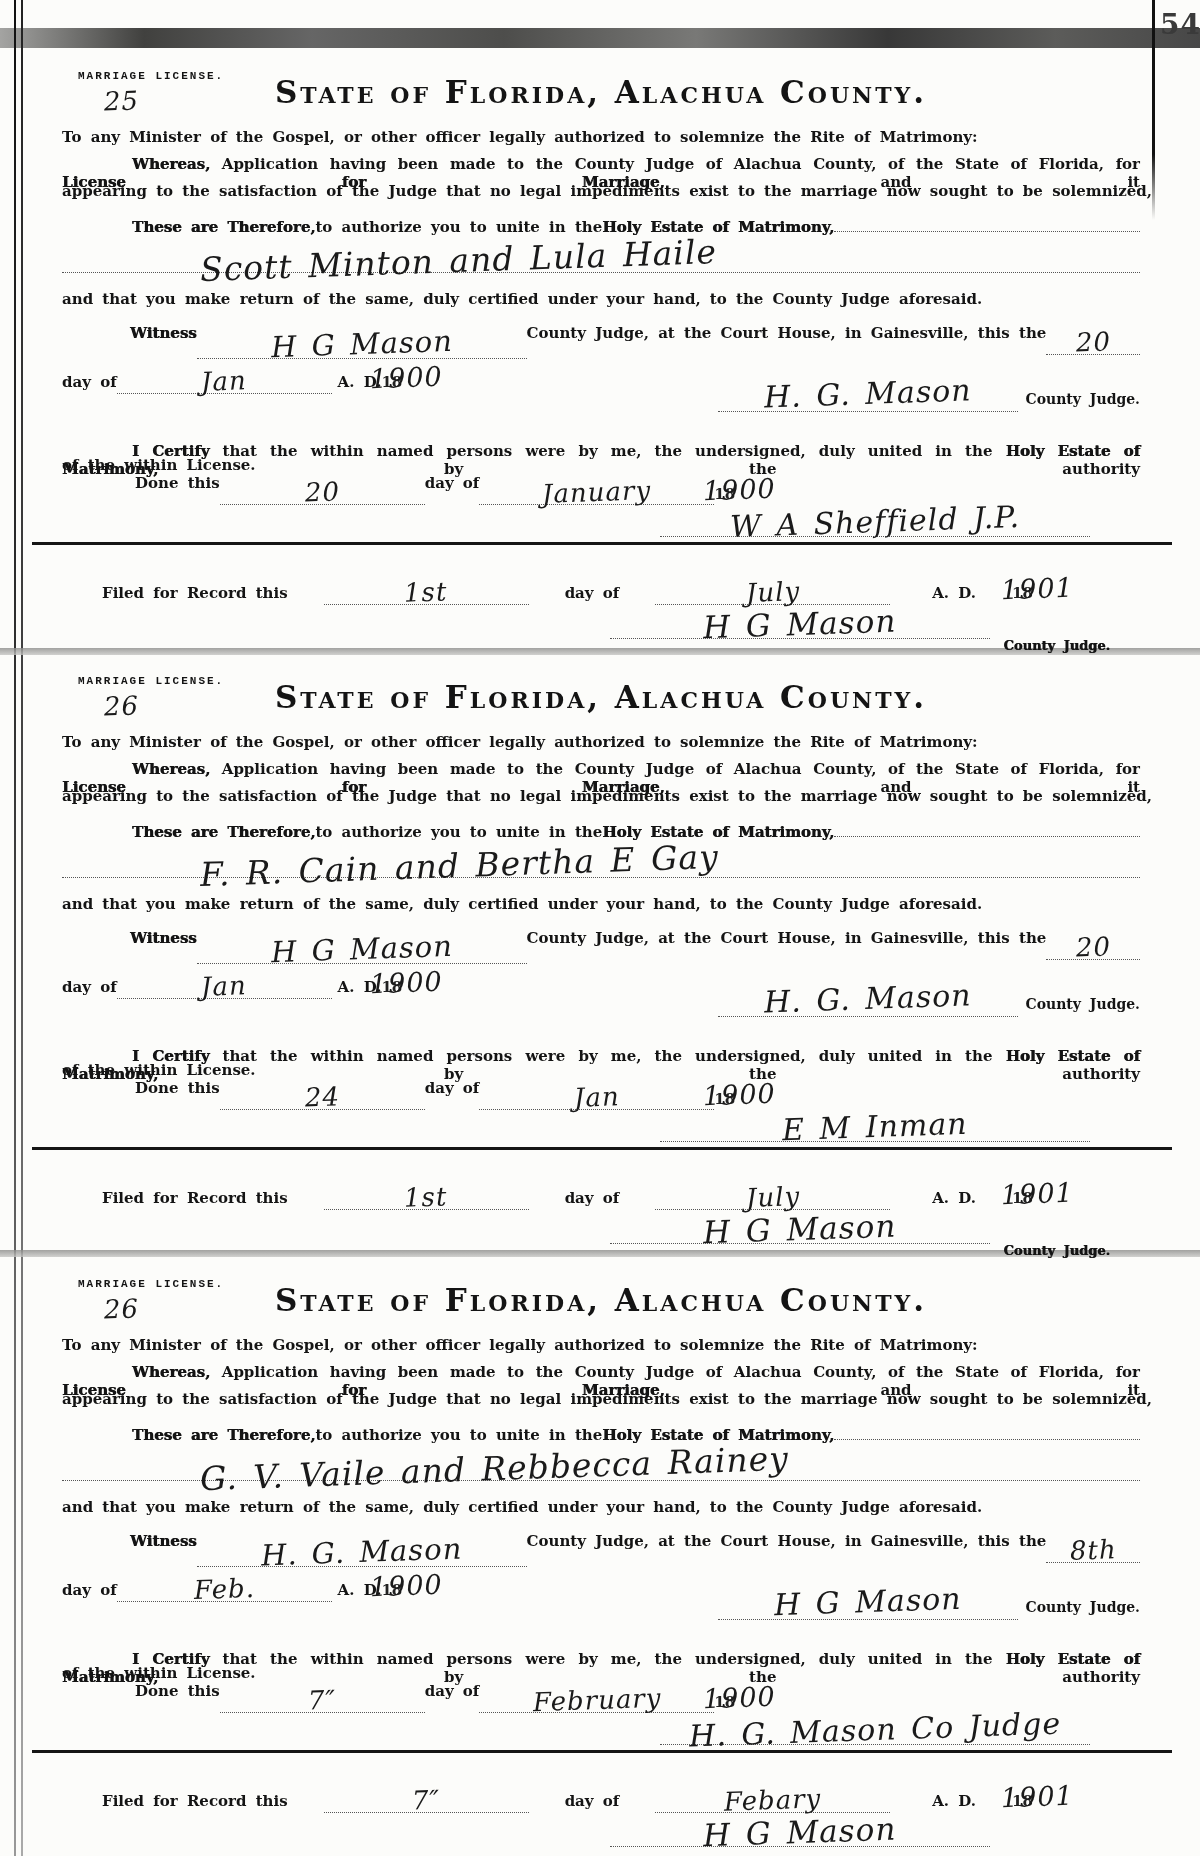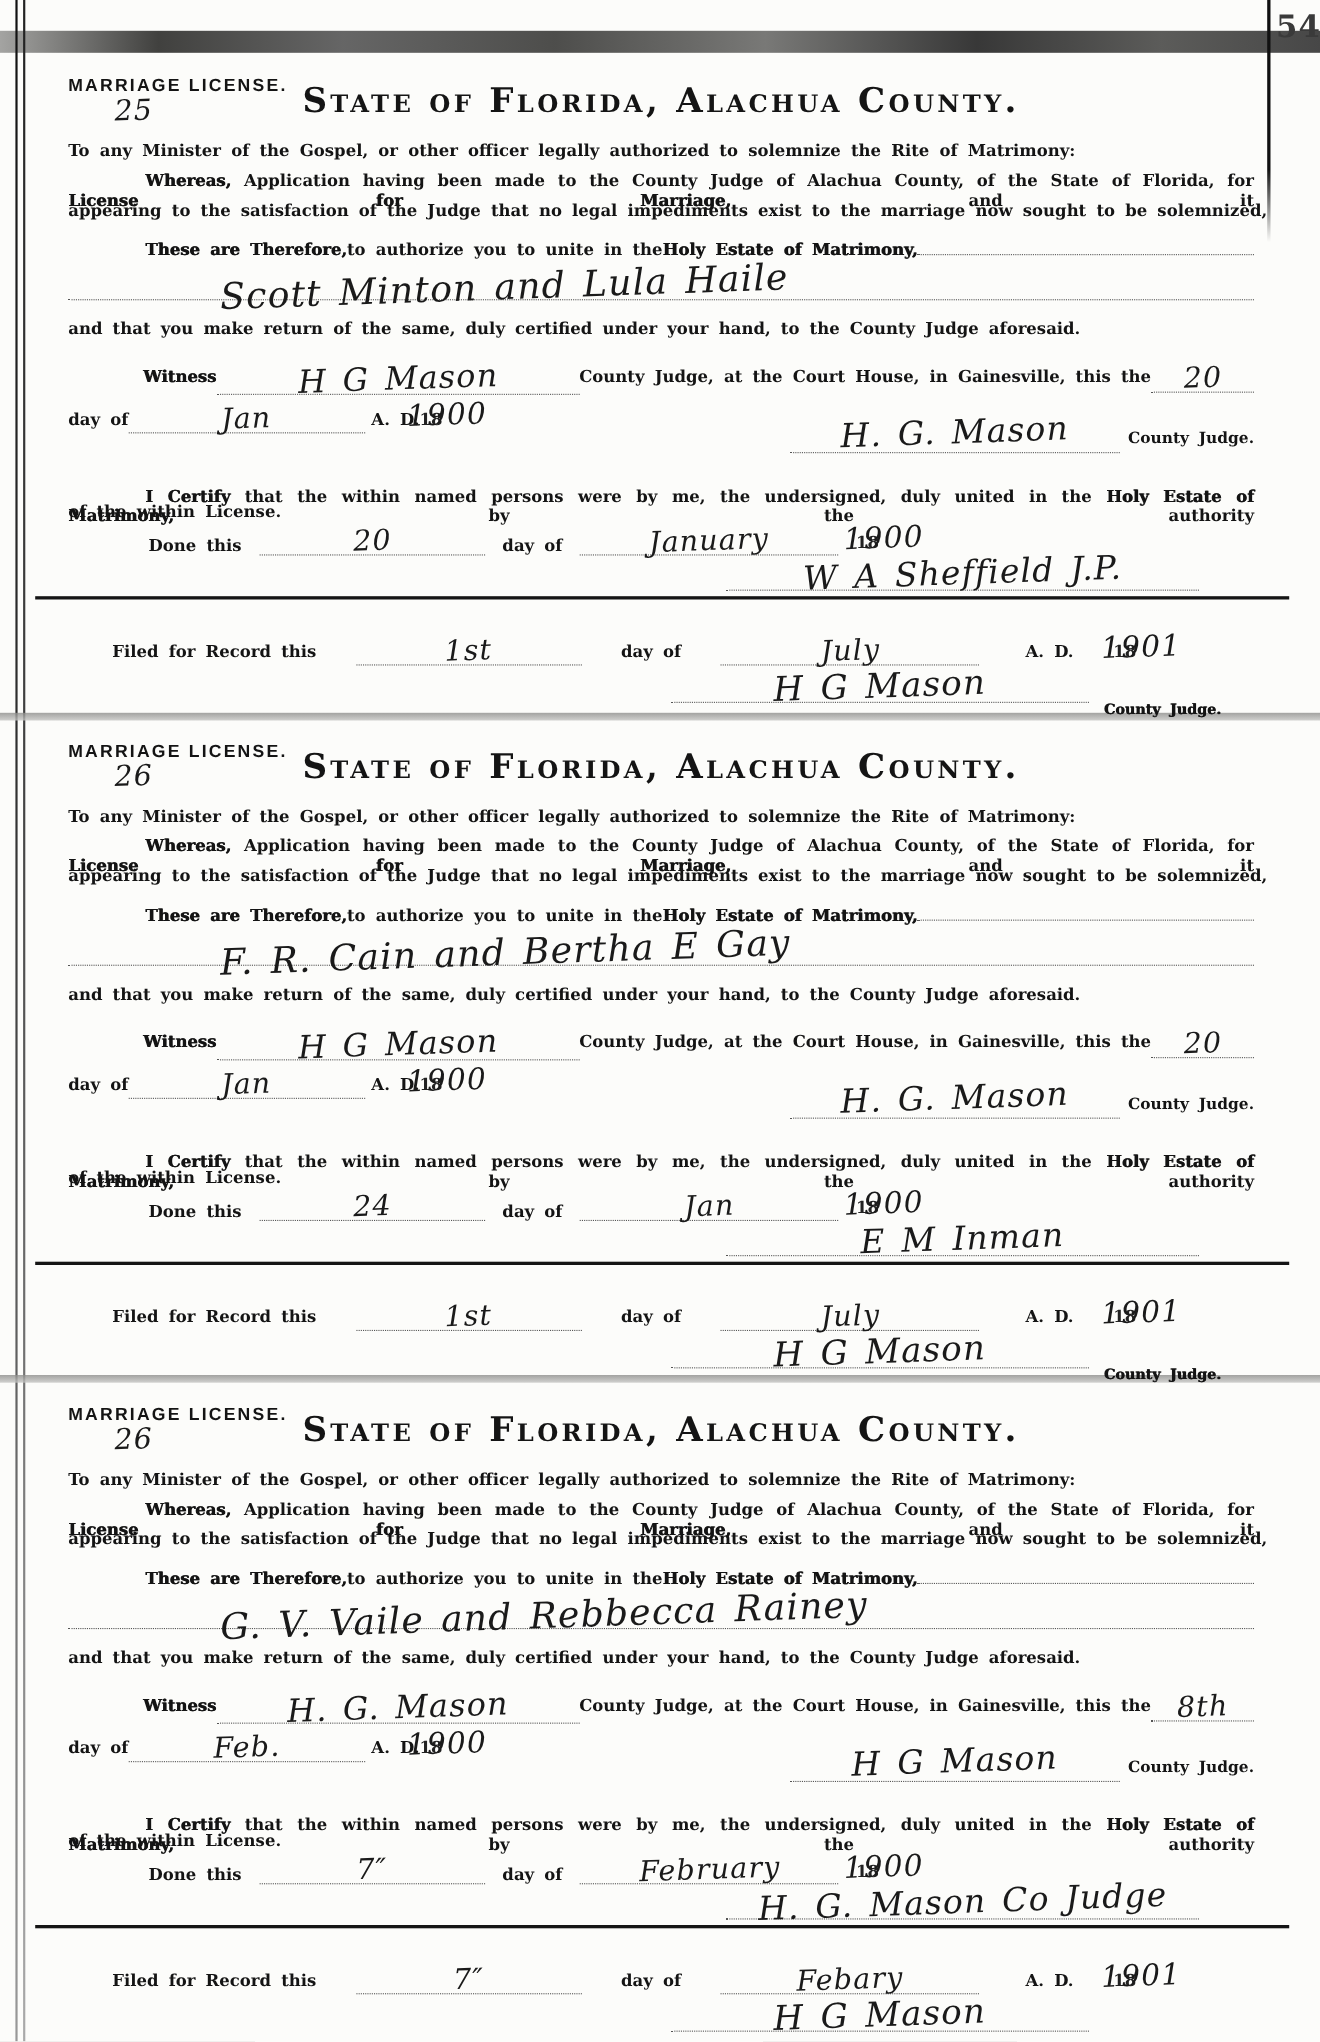--- a/index.html
+++ b/index.html
@@ -20,38 +20,38 @@
   .pagenum { position:absolute; left:1160px; top:8px; font-size:28px; font-weight:bold; color:#3a3a3a; letter-spacing:1px; }
   .sep-band { position:absolute; left:0; width:1200px; height:7px; background:linear-gradient(#8c8c8a,#c6c6c4); opacity:.8; }
   .sep-band.b1 { top:648px; }
   .sep-band.b2 { top:1250px; }
 
   
   .license { position:absolute; left:62px; width:1078px; height:603px; }
   .lic1 { top:50px; } .lic2 { top:655px; } .lic3 { top:1258px; }
   .row { position:absolute; left:0; width:100%; font-size:15px; font-weight:bold; word-spacing:4px; white-space:nowrap; }
 
-  .ml-label { position:absolute; top:20px; left:0; font-family:Liberation Sans, sans-serif; font-weight:bold; font-size:16px; letter-spacing:2px; }
+  .ml-label { position:absolute; top:20px; left:16px; font-family:Liberation Mono, monospace; font-weight:bold; font-size:11px; letter-spacing:2px; }
   .lic-number { position:absolute; top:36px; left:42px; font-size:30px; }
   .title { position:absolute; top:24px; left:0; width:100%; text-align:center;
            font-variant:small-caps; font-size:31px; font-weight:bold; letter-spacing:3px; }
 
   .r-minister { top:78px; }
   .r-whereas  { top:105px; white-space:normal; text-indent:70px; text-align:justify; text-align-last:justify; }
   .r-appearing{ top:132px;text-align:right; }
   .r-therefore{ top:168px; display:flex; align-items:baseline; }
   .r-therefore .lead { text-indent:70px;text-align:center; }
   .r-names { top:186px; height:36px; border-bottom:1px dotted #555; }
   .r-names .hw { position:absolute; left:138px; bottom:-8px; font-size:33px; }
   .r-return { top:240px; }
-  .r-witness { top:274px; display:flex; align-items:center; padding-left:68px; box-sizing:border-box; }
+  .r-witness { top:274px; display:flex; align-items:flex-start; padding-left:68px; box-sizing:border-box; }
   .r-dayof { top:312px; display:flex; align-items:baseline; }
   .r-certify { top:364px; white-space:normal; text-indent:70px; text-align:justify; text-align-last:justify;margin-top:28px; }
   .r-certify2 { top:392px;margin-top:14px; }
-  .r-done { top:424px; display:flex; align-items:flex-end; padding-left:73px; box-sizing:border-box;gap:16px; }
+  .r-done { top:424px; display:flex; align-items:flex-start; padding-left:73px; box-sizing:border-box; }
   .r-donesig { top:452px; right:50px; left:auto; width:430px; border-bottom:1px dotted #555; height:34px; text-align:center; }
   .r-donesig .hw { position:relative; top:2px; font-size:30px; }
   .r-rule { top:492px; height:3px; background:#151515; left:-30px; width:1140px; }
   .r-filed { top:523px; display:flex; align-items:baseline; padding-left:40px; box-sizing:border-box;gap:36px; }
   .r-filedsig { top:552px; right:150px; left:auto; width:380px; border-bottom:1px dotted #555; height:36px; text-align:center; }
   .r-filedsig .hw { position:relative; top:4px; font-size:31px; }
   .r-filedcj { top:588px; right:30px; left:auto; width:200px; text-align:right; font-size:13px; }
 
   .bl { font-weight:900; text-shadow:0.6px 0 0 currentColor; }
   .dotfill { border-bottom:1px dotted #555; text-align:center; position:relative; }

